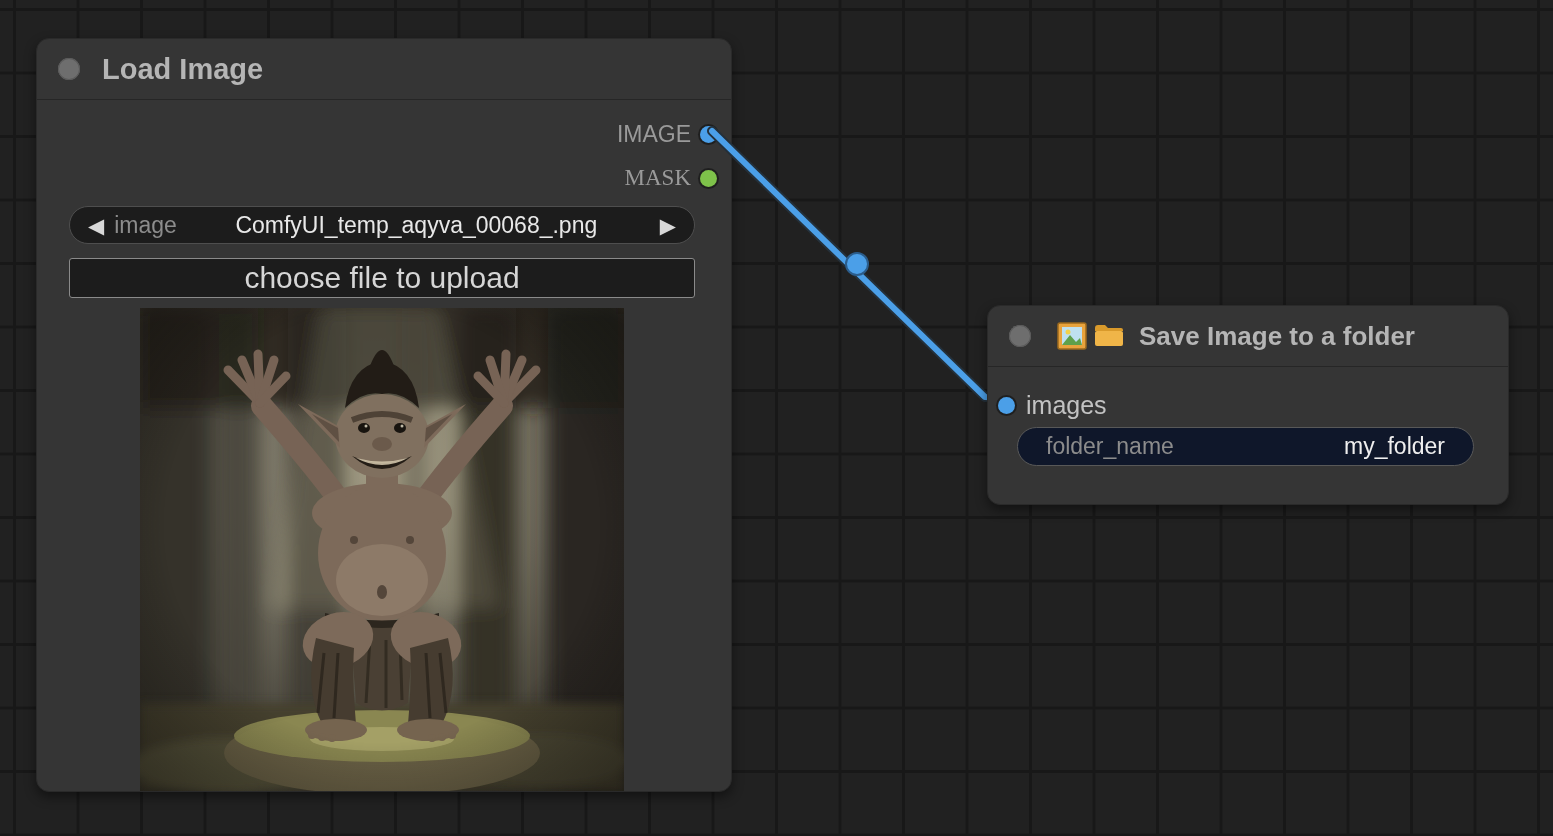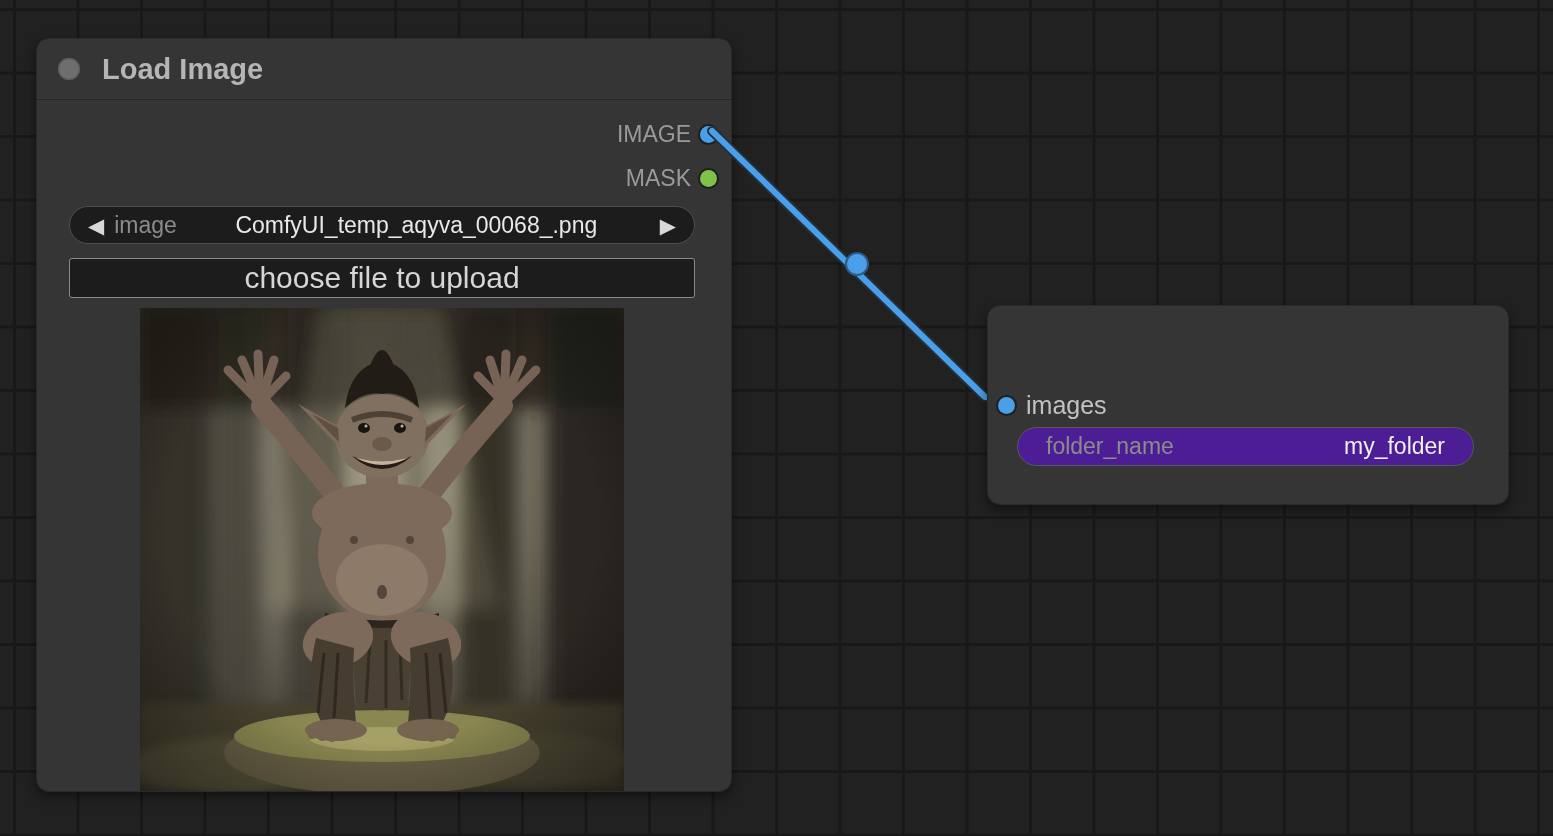--- a/index.html
+++ b/index.html
@@ -60,21 +60,21 @@
     background:#1c1c1c;border:1px solid #8a8a8a;border-radius:3px;
     display:flex;align-items:center;justify-content:center;
     font-size:30px;color:#d6d6d6;cursor:pointer;
   }
   .img-preview{
     position:absolute;left:103px;top:269px;width:484px;height:483px;
     background:#3a382f;overflow:hidden;
   }
   .pill{
     position:absolute;height:39px;border-radius:20px;box-sizing:border-box;
-    background:#4c1d95;border:1px solid #585858;
+    background:#0f172a;border:1px solid #585858;
     display:flex;align-items:center;justify-content:space-between;
     font-size:23px;padding:0 28px;
   }
   .pill .w-label{color:#8c8c8c;}
   .pill .w-value{color:#efefef;}
   .title-icons{display:flex;align-items:center;gap:6px;margin-left:26px;}
   #wires{position:absolute;left:0;top:0;width:1553px;height:836px;pointer-events:none;}
 </style>
 </head>
 <body>
@@ -84,21 +84,21 @@
   <div class="node" style="left:36px;top:38px;width:694px;height:752px;">
     <div class="node-title">
       <div class="collapse-dot"></div>
       <div class="title-text">Load Image</div>
     </div>
 
     <div class="out-row" style="top:82px;">
       <span class="out-label">IMAGE</span>
       <span class="slot-dot slot-blue"></span>
     </div>
-    <div class="out-row" style="top:126px;">
+    <div class="out-row" style="top:126px;font-family:Liberation Serif, serif;">
       <span class="out-label">MASK</span>
       <span class="slot-dot slot-green"></span>
     </div>
 
     <div class="combo" style="top:167px;">
       <span class="arrow arrow-left">◀</span>
       <span class="w-label">image</span>
       <span class="w-value">ComfyUI_temp_aqyva_00068_.png</span>
       <span class="arrow arrow-right">▶</span>
     </div>
@@ -214,20 +214,38 @@
     </div>
   </div>
 
   <svg id="wires">
     <polyline points="712,131 985,397 1004,398" fill="none" stroke="#24303a" stroke-width="10" stroke-linecap="round" stroke-linejoin="round"></polyline>
     <polyline points="712,131 985,397 1004,398" fill="none" stroke="#4b9fe8" stroke-width="6" stroke-linecap="round" stroke-linejoin="round"></polyline>
     <circle cx="857" cy="264" r="11" fill="#4b9fe8" stroke="#2b5d8c" stroke-width="2"></circle>
   </svg>
 
   <div class="node" style="left:987px;top:305px;width:520px;height:198px;">
+    <div class="node-title">
+      <div class="collapse-dot"></div>
+      <div class="title-icons">
+
+        <svg width="30" height="28" viewBox="0 0 30 28">
+          <rect x="1" y="1" width="28" height="26" rx="2" fill="#e8a33d" stroke="#9c6a1e" stroke-width="1.5"></rect>
+          <rect x="5" y="5" width="20" height="18" fill="#bfe0f0"></rect>
+          <circle cx="11" cy="10" r="2.5" fill="#f2d24b"></circle>
+          <polygon points="5,23 13,13 19,20 23,16 25,23" fill="#5fa04a"></polygon>
+        </svg>
+
+        <svg width="32" height="26" viewBox="0 0 32 26">
+          <path d="M2,5 Q2,2 5,2 L12,2 L15,5 L28,5 Q30,5 30,7 L30,8 L2,8 Z" fill="#d99a2b"></path>
+          <rect x="2" y="8" width="28" height="15" rx="2" fill="#f0b548"></rect>
+        </svg>
+      </div>
+      <div class="save-title-text">Save Image to a folder</div>
+    </div>
 
     <div class="in-row" style="top:85px;">
       <span class="slot-dot slot-blue"></span>
       <span class="in-label">images</span>
     </div>
 
     <div class="pill" style="left:29px;top:121px;width:457px;">
       <span class="w-label">folder_name</span>
       <span class="w-value">my_folder</span>
     </div>

